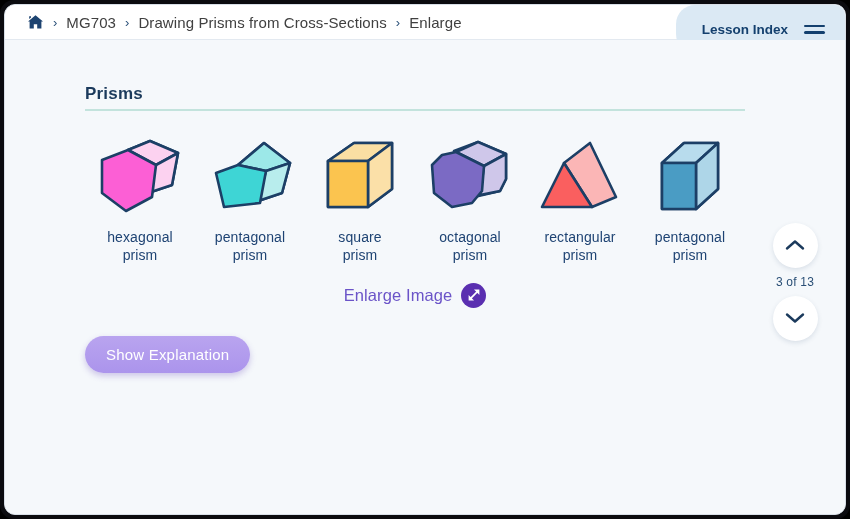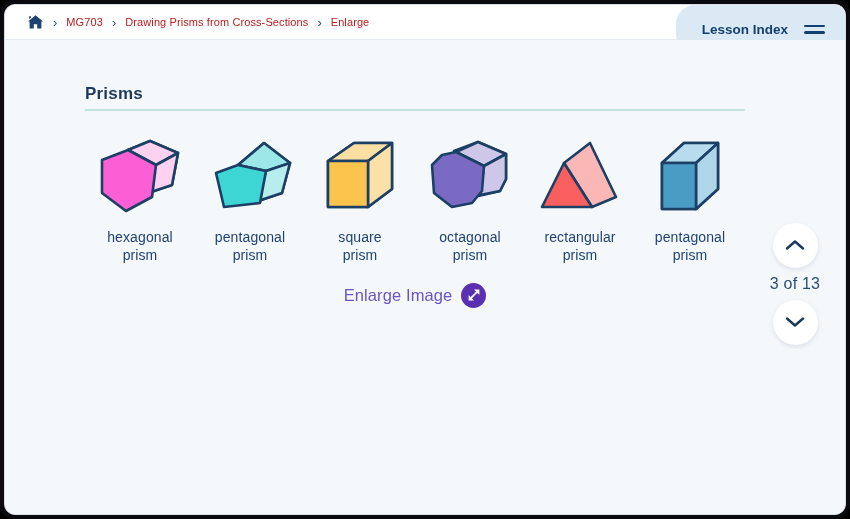--- a/index.html
+++ b/index.html
@@ -54,22 +54,22 @@
   .home-icon svg { display: block; }
 
   .crumb-sep {
     color: #2b5179;
     font-size: 13px;
     line-height: 1;
     font-weight: 400;
   }
 
   .crumb {
-    color: #b91c1c;
-    font-size: 11px;
+    color: #404040;
+    font-size: 15px;
     white-space: nowrap;
     letter-spacing: 0.1px;
   }
 
   .lesson-index-btn {
     position: absolute;
     right: 0;
     top: 0;
     height: 48px;
     display: flex;
@@ -232,21 +232,21 @@
     background: #ffffff;
     display: flex;
     align-items: center;
     justify-content: center;
     cursor: pointer;
     box-shadow: 0 2px 5px rgba(30, 60, 100, 0.13);
   }
 
   .page-count {
     color: #2a4f76;
-    font-size: 16px;
+    font-size: 12px;
     letter-spacing: 0.2px;
     white-space: nowrap;
   }
 </style>
 </head>
 <body>
 
 <div id="device">
   <div id="screen">
 
@@ -398,20 +398,21 @@
           <span class="enlarge-icon">
             <svg width="14" height="14" viewBox="0 0 14 14">
               <path d="M12.4 1.6 L12.4 7.0 L7.0 1.6 Z" fill="#ffffff"></path>
               <path d="M1.6 12.4 L1.6 7.0 L7.0 12.4 Z" fill="#ffffff"></path>
               <line x1="3.4" y1="10.6" x2="10.6" y2="3.4" stroke="#ffffff" stroke-width="1.7"></line>
             </svg>
           </span>
         </div>
 
         
+        <button class="explain-btn">Show Explanation</button>
 
       </div>
 
       <div class="nav-col">
         <div class="nav-circle">
           <span>
             <svg width="20" height="12" viewBox="0 0 20 12">
               <polyline points="2,9.5 10,2.5 18,9.5" fill="none" stroke="#1b3a5c" stroke-width="2.4" stroke-linecap="round" stroke-linejoin="round"></polyline>
             </svg>
           </span>

